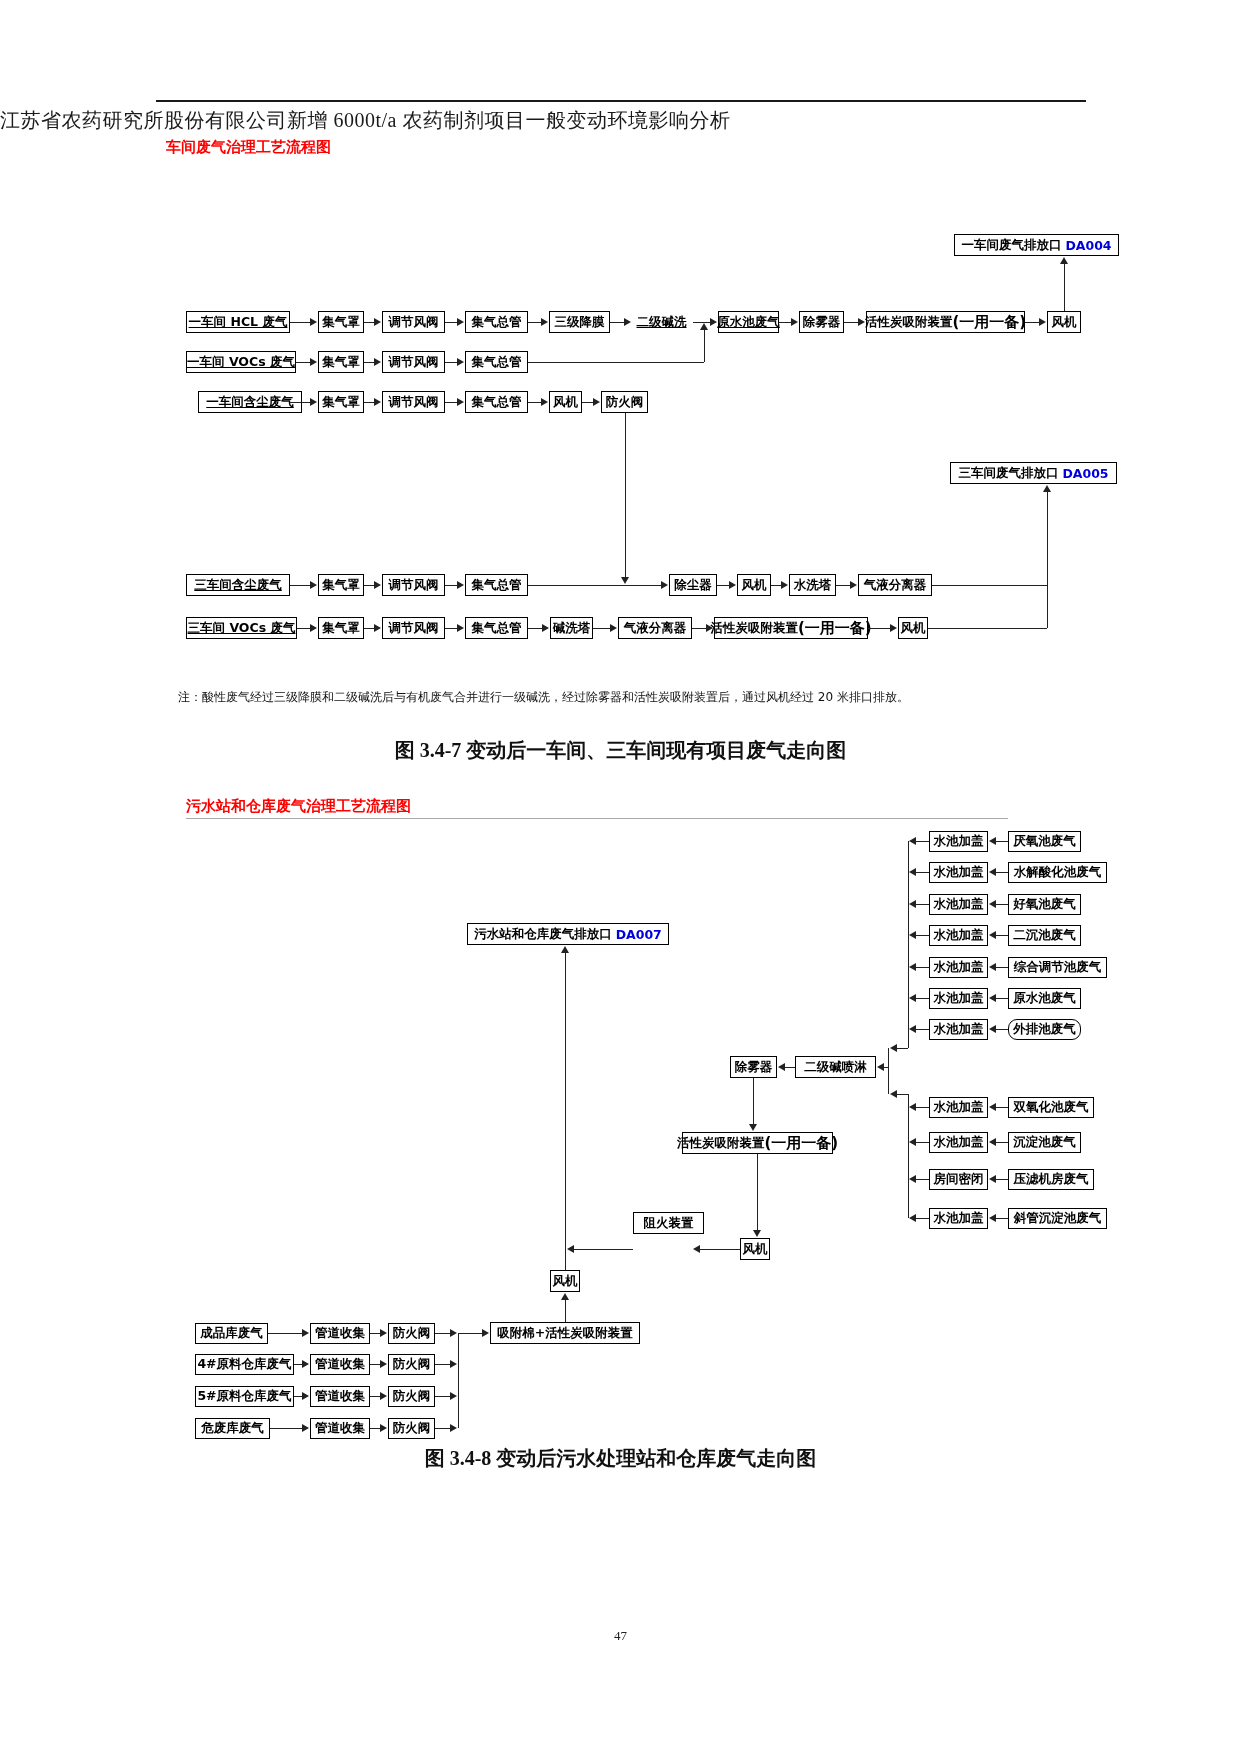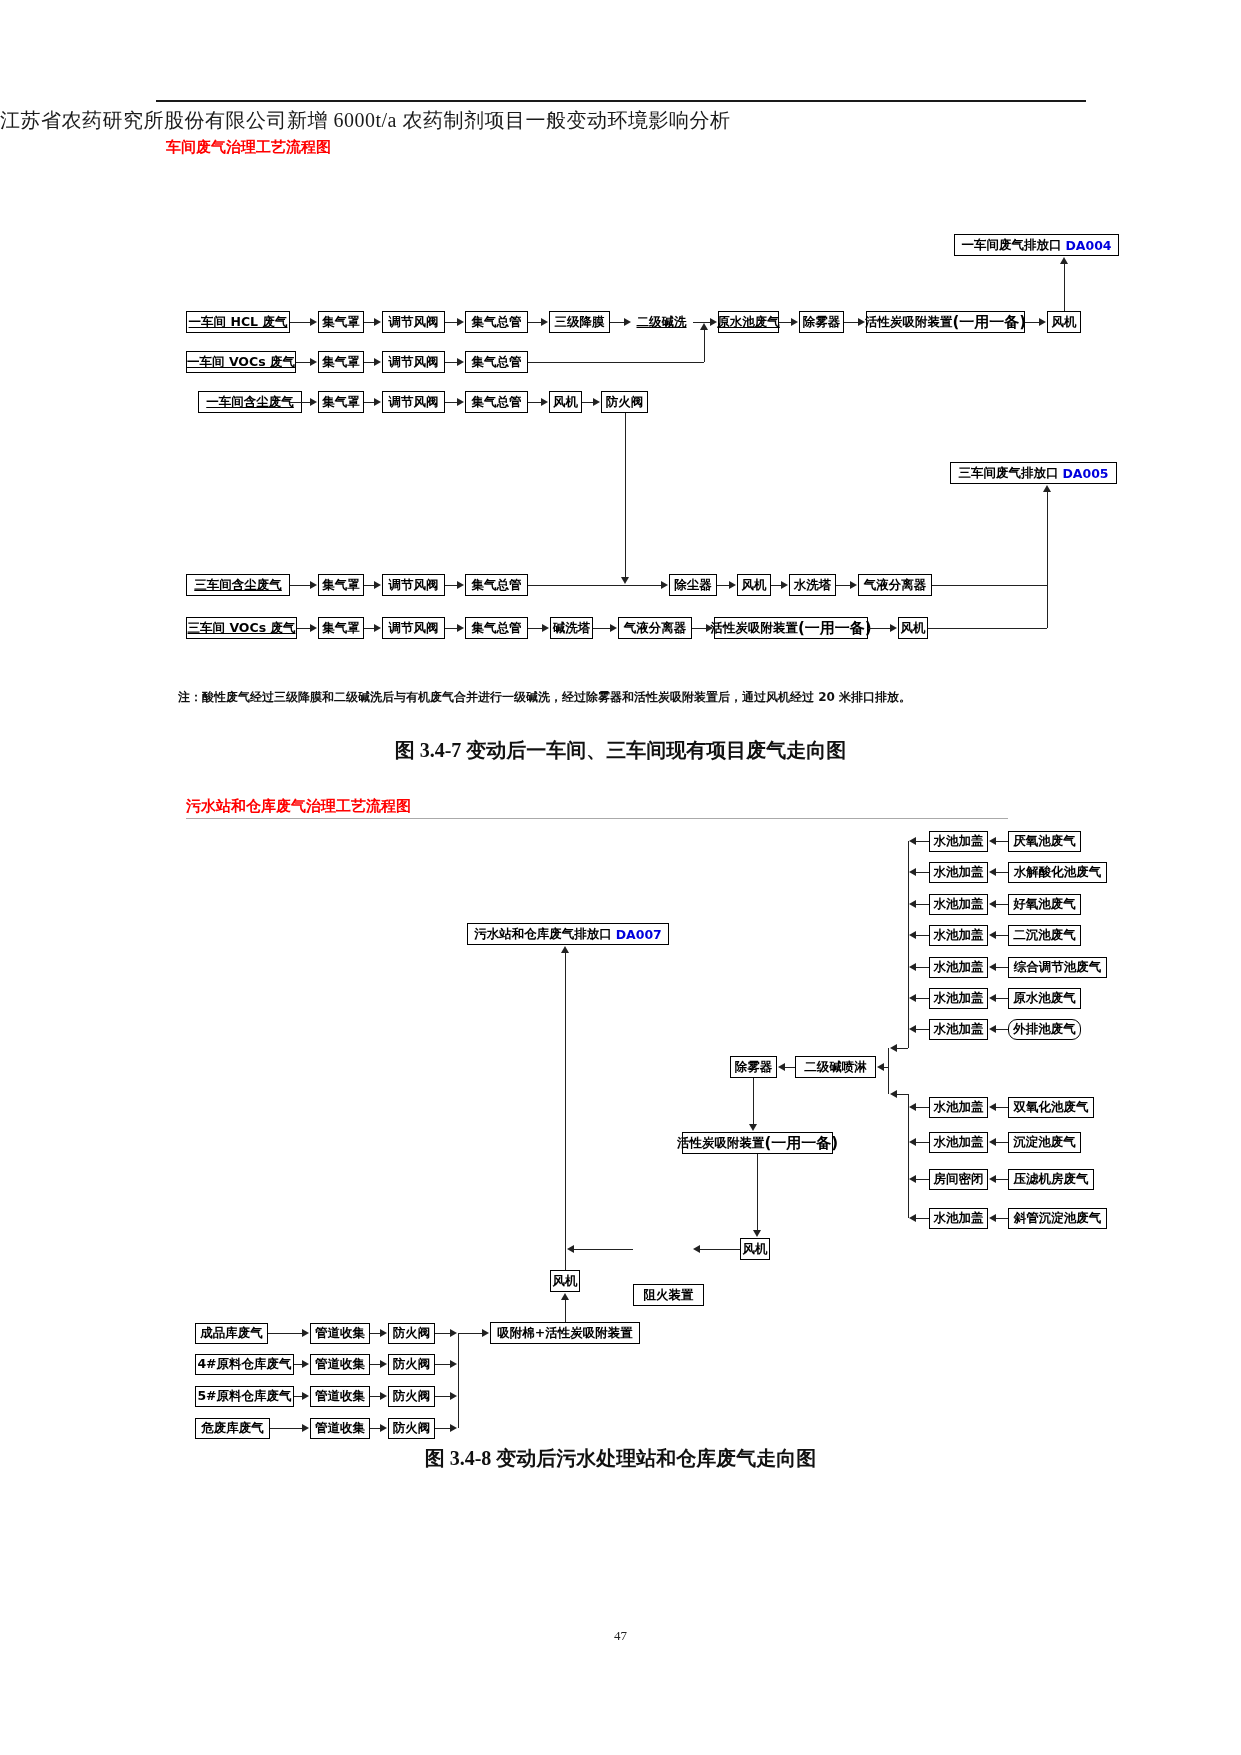--- a/index.html
+++ b/index.html
@@ -17,21 +17,21 @@
   .node{position:absolute;display:flex;align-items:center;justify-content:center;
         border:1px solid #000;background:#fff;font-weight:700;font-size:12.5px;
         white-space:nowrap;font-family:"DejaVu Sans",sans-serif;color:#000;box-sizing:border-box;}
   .node.plain{border:none;background:transparent;}
   .node .u{text-decoration:underline;}
   .node .sub{font-size:15px;font-weight:700;}
   .node .code{color:var(--code-blue,#00c);margin-left:4px;font-size:12.5px;font-weight:700;}
   .edge{position:absolute;background:#222;}
   .arrow{position:absolute;width:0;height:0;}
   .notes{position:absolute;left:178px;top:686px;width:960px;
-        font-family:"DejaVu Sans",sans-serif;font-size:12px;font-weight:700;color:#111;}
+        font-family:"DejaVu Sans",sans-serif;font-size:12px;font-weight:400;color:#111;}
   .note{line-height:22px;}
   .caption{position:absolute;left:0;width:100%;text-align:center;font-size:20px;
         font-weight:bold;color:#111;}
   .caption1{top:737px;}
   .caption2{top:1445px;}
   .page-number{position:absolute;top:1628px;left:0;width:100%;text-align:center;
         font-size:13px;color:#222;}
 </style>
 </head>
 <body>
@@ -319,21 +319,21 @@
       <div class="node" style="left: 730px; top: 1056px; width: 47px; height: 22px;">
         <span>除雾器</span>
       </div>
       <div class="node" style="left: 682px; top: 1132px; width: 151px; height: 22px;">
         <span>活性炭吸附装置</span>
         <span class="sub">(一用一备)</span>
       </div>
       <div class="node" style="left: 740px; top: 1238px; width: 30px; height: 22px;">
         <span>风机</span>
       </div>
-      <div class="node" style="left: 633px; top: 1284px; width: 71px; height: 22px;">
+      <div class="node" style="left: 633px; top: 1212px; width: 71px; height: 22px;">
         <span>阻火装置</span>
       </div>
       <div class="node" style="left: 550px; top: 1270px; width: 30px; height: 22px;">
         <span>风机</span>
       </div>
       <div class="node" style="left: 490px; top: 1322px; width: 150px; height: 22px;">
         <span>吸附棉+活性炭吸附装置</span>
       </div>
       <div class="node" style="left: 195px; top: 1323px; width: 73px; height: 21px;">
         <span>成品库废气</span>

